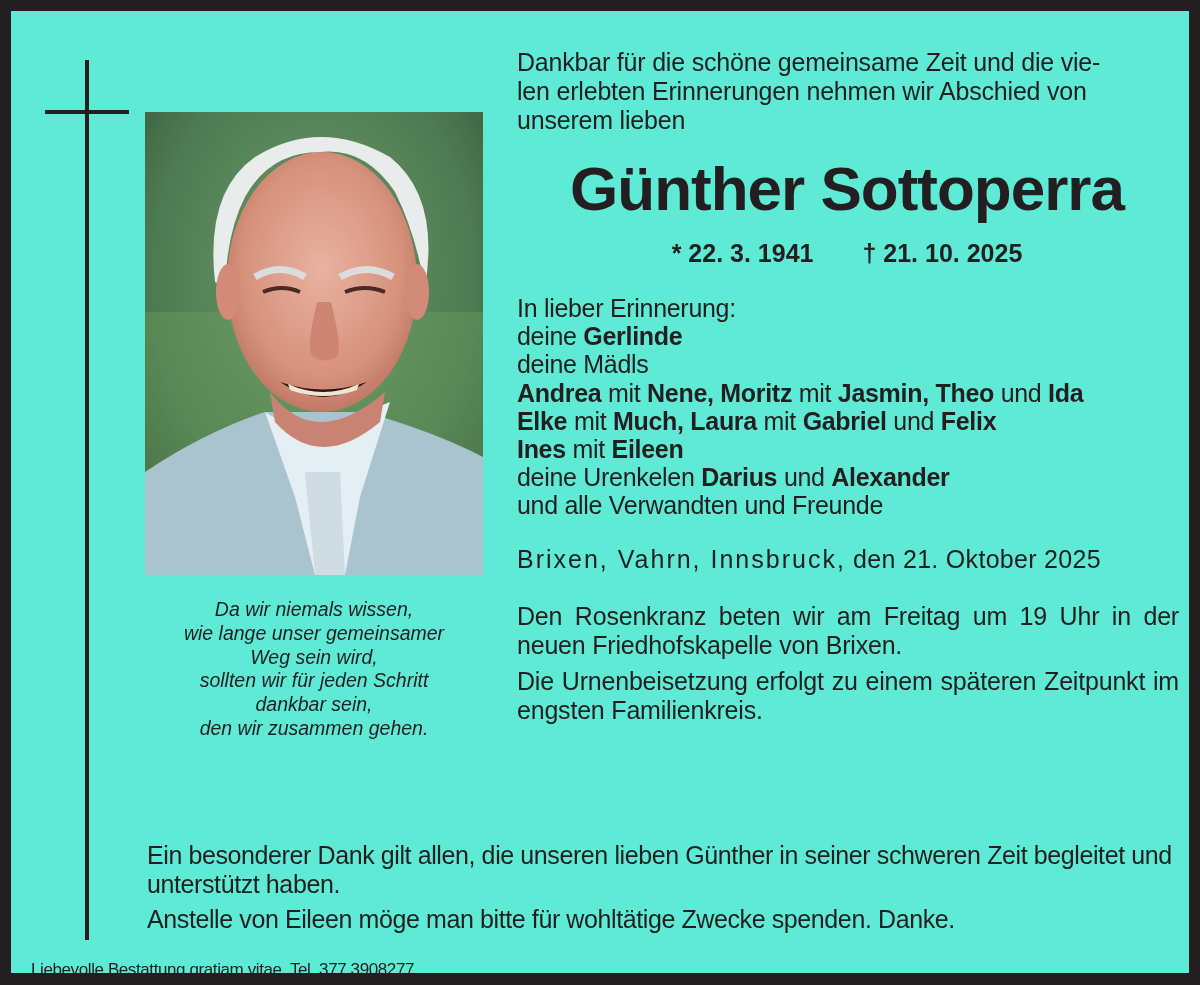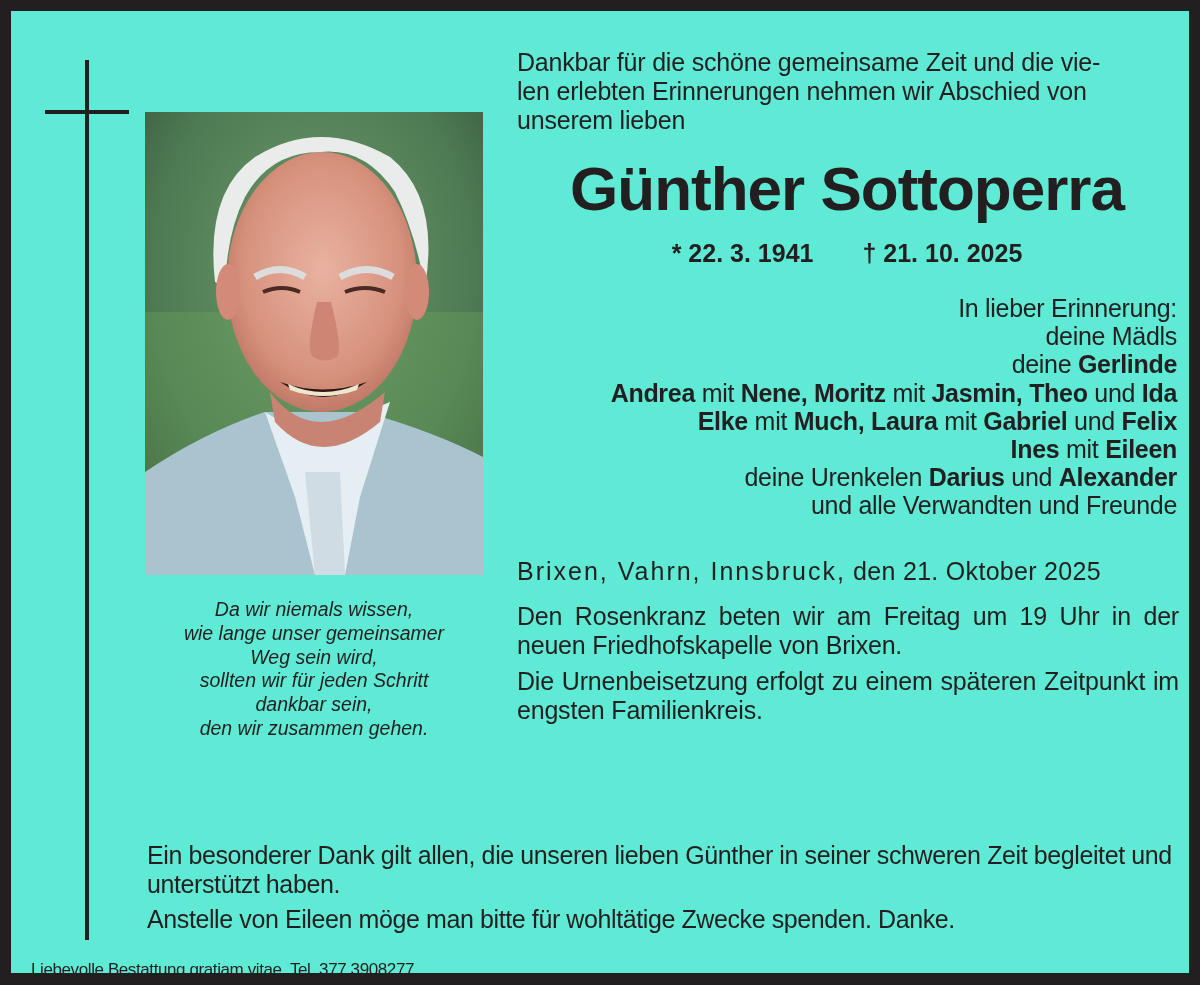--- a/index.html
+++ b/index.html
@@ -23,24 +23,24 @@
   }
   .photo svg { display: block; width: 100%; height: 100%; }
 
   .intro { position: absolute; left: 506px; top: 37px; width: 660px; font-size: 25px; line-height: 29px; letter-spacing: -0.2px; }
   .name { position: absolute; left: 506px; top: 142px; width: 660px; font-size: 62px; font-weight: bold; letter-spacing: -1px; line-height: 72px; text-align: center; }
   .dates { position: absolute; left: 506px; top: 228px; width: 660px; font-size: 25px; font-weight: bold; text-align: center; }
   .dates span { display: inline-block; }
   .dates .birth { margin-right: 42px; }
 
   .family { position: absolute; left: 506px; top: 283px; width: 660px; font-size: 25px; line-height: 28.2px; letter-spacing: -0.3px; }
-  .family .line { white-space: nowrap; text-align: right; }
+  .family .line { white-space: nowrap; }
   .family b { font-weight: bold; }
 
-  .place { position: absolute; left: 506px; top: 534px; width: 660px; font-size: 25px; letter-spacing: 0.3px; margin-top: 12px; }
+  .place { position: absolute; left: 506px; top: 534px; width: 660px; font-size: 25px; letter-spacing: 0.3px; }
   .place .sp { letter-spacing: 2px; }
 
   .events { position: absolute; left: 506px; top: 591px; width: 662px; font-size: 25px; line-height: 29px; text-align: justify; letter-spacing: -0.2px; }
   .events p { margin: 0 0 7px 0; }
 
   .poem { position: absolute; left: 134px; top: 587px; width: 338px; text-align: center; font-style: italic; font-size: 19.5px; line-height: 23.8px; }
   .poem div { white-space: nowrap; }
 
   .thanks { position: absolute; left: 136px; top: 830px; width: 1032px; font-size: 25px; line-height: 29px; letter-spacing: -0.4px; }
   .thanks p { margin: 0 0 6px 0; }
@@ -107,22 +107,22 @@
 
   <div class="name">Günther Sottoperra</div>
 
   <div class="dates">
     <span class="birth">* 22. 3. 1941</span>
     <span class="death">† 21. 10. 2025</span>
   </div>
 
   <div class="family" id="family">
       <div class="line"><span>In lieber Erinnerung:</span></div>
+      <div class="line"><span>deine </span><b>Gerlinde</b></div>
       <div class="line"><span>deine Mädls</span></div>
-      <div class="line"><span>deine </span><b>Gerlinde</b></div>
       <div class="line"><b>Andrea</b><span> mit </span><b>Nene, Moritz</b><span> mit </span><b>Jasmin, Theo</b><span> und </span><b>Ida</b></div>
       <div class="line"><b>Elke</b><span> mit </span><b>Much, Laura</b><span> mit </span><b>Gabriel</b><span> und </span><b>Felix</b></div>
       <div class="line"><b>Ines</b><span> mit </span><b>Eileen</b></div>
       <div class="line"><span>deine Urenkelen </span><b>Darius</b><span> und </span><b>Alexander</b></div>
       <div class="line"><span>und alle Verwandten und Freunde</span></div>
     </div>
 
   <div class="place">
     <span class="sp">Brixen, Vahrn, Innsbruck,</span>
     <span>den 21. Oktober 2025</span>

